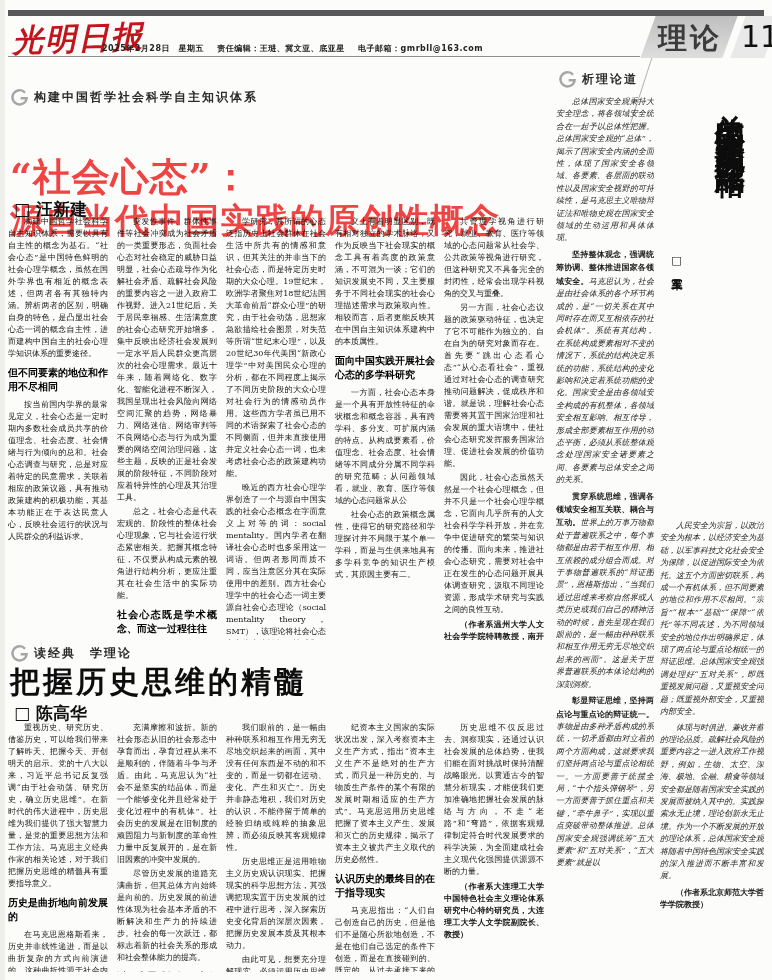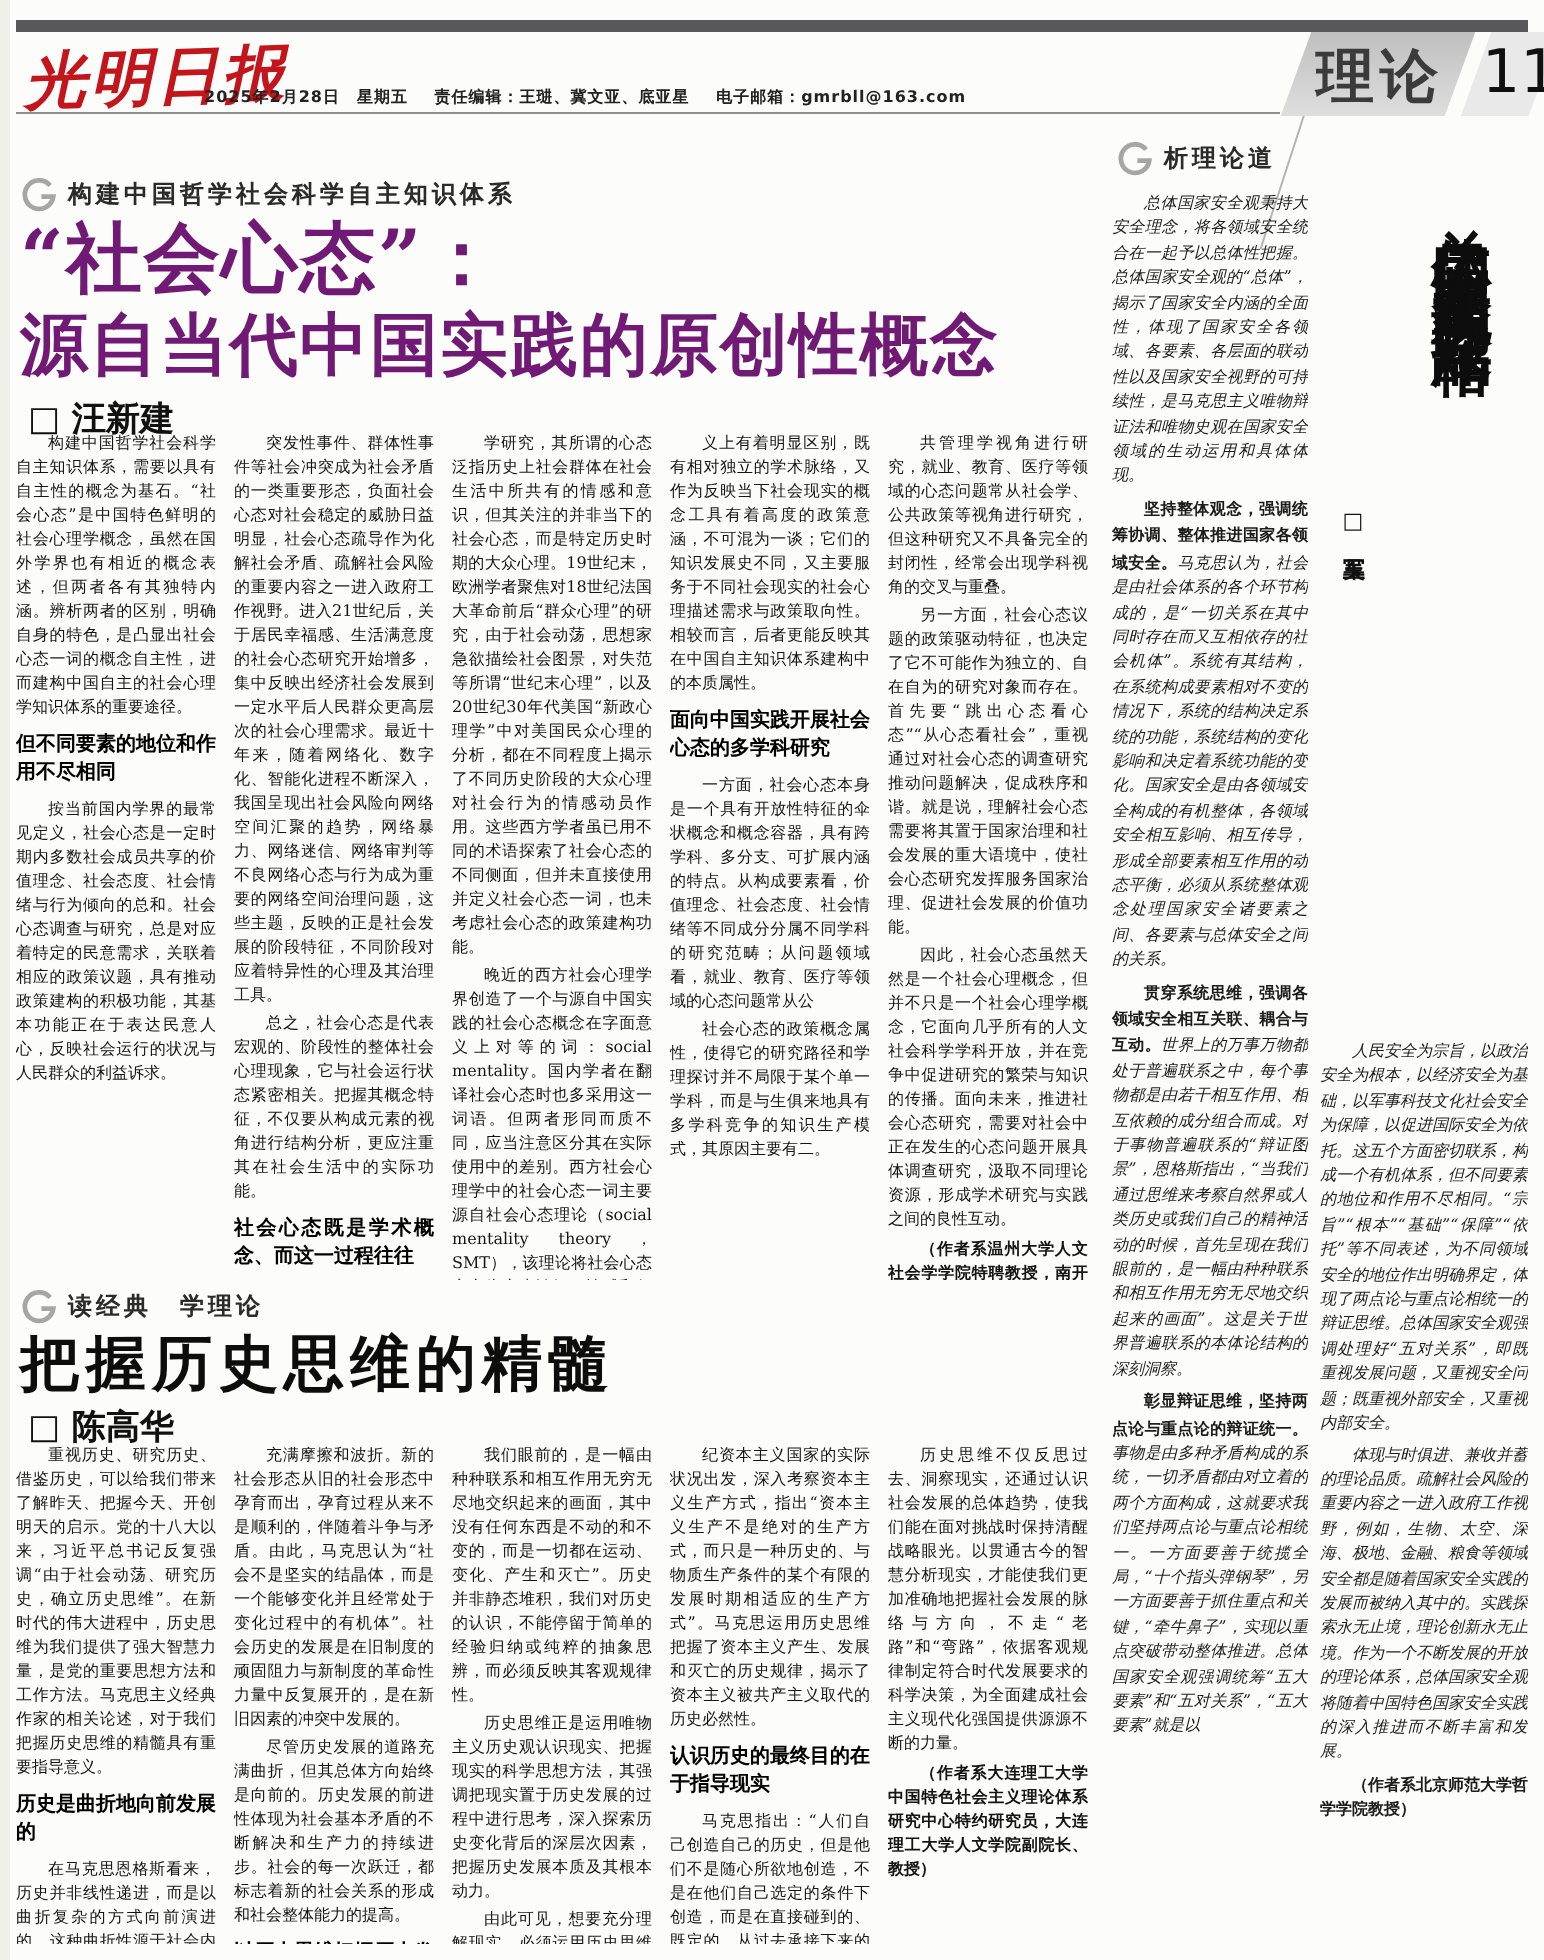--- a/index.html
+++ b/index.html
@@ -24,22 +24,22 @@
   .section-label{position:absolute;left:658px;top:19px;font-family:"DejaVu Serif",serif;
         font-size:29px;font-weight:bold;color:#3b3b3b;letter-spacing:3px;}
   .page-num{position:absolute;left:741px;top:19px;font-size:30px;color:#101010;}
 
   
   .kicker{position:absolute;display:flex;align-items:center;gap:5px;}
   .kicker .ktext{font-size:12px;font-weight:bold;color:#2b2b2b;letter-spacing:2px;}
   .gicon{width:19px;height:19px;flex:none;}
 
   
-  .hl-red{position:absolute;font-family:"DejaVu Serif",serif;font-weight:900;color:#701a75;
-        letter-spacing:1px;white-space:nowrap;}
+  .hl-red{position:absolute;font-family:"DejaVu Serif",serif;font-weight:900;color:#ef4444;
+        letter-spacing:1px;white-space:nowrap;margin-top:48px;}
   .hl1{left:10px;top:104px;font-size:38px;}
   .hl2{left:10px;top:150px;font-size:34px;}
   .byline{position:absolute;font-size:17px;font-weight:bold;color:#111;}
   .hl-black{position:absolute;left:10px;top:662px;font-size:30px;font-weight:900;color:#0d0d0d;
         letter-spacing:3px;}
 
   
   .cols{position:absolute;display:flex;gap:9px;}
   .col{width:100px;height:100%;overflow:hidden;font-family:"DejaVu Serif",serif;font-size:8px;
         line-height:12px;text-align:justify;color:#141414;}

